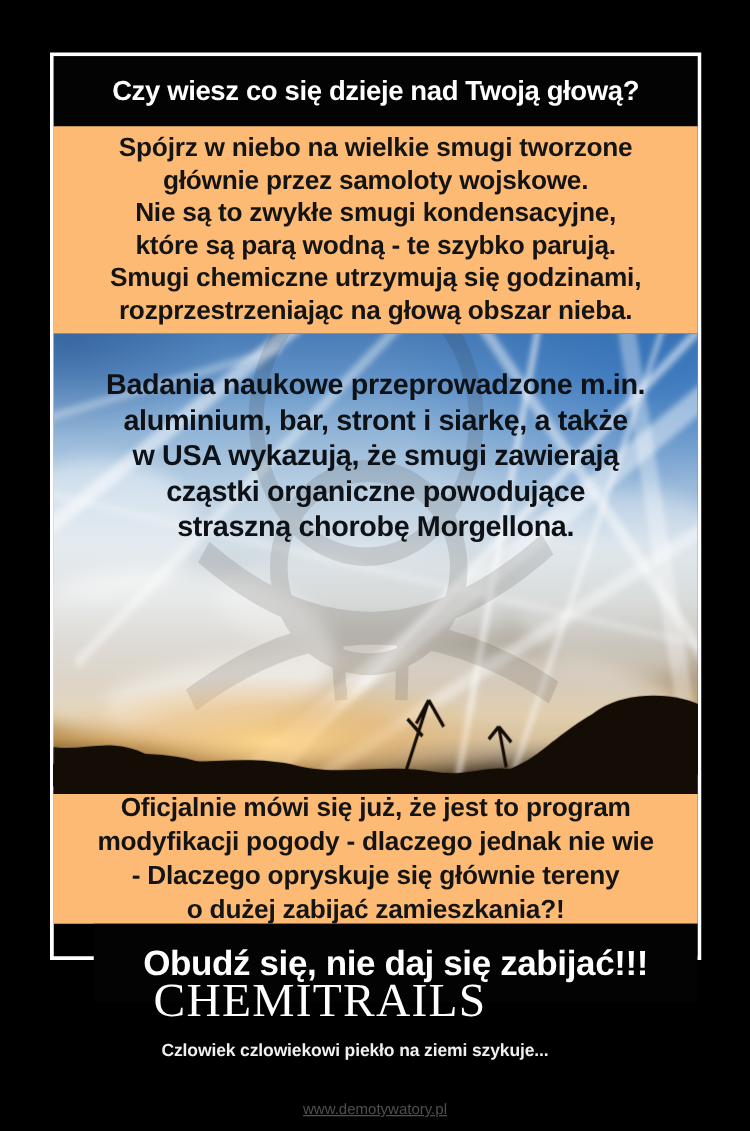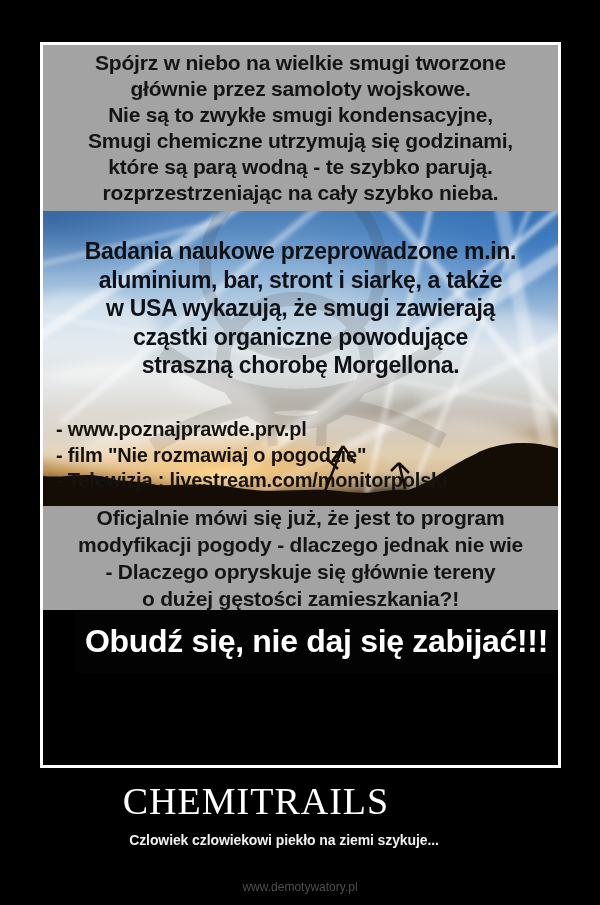--- a/index.html
+++ b/index.html
@@ -11,27 +11,27 @@
   .frame{
     position:absolute;left:40px;top:42px;width:515px;height:720px;
     border:3px solid #ffffff;background:#000;box-sizing:content-box;
   }
   .banner-top{
     height:56px;background:#030303;color:#ffffff;
     display:flex;align-items:center;justify-content:center;
     font-size:22px;font-weight:bold;letter-spacing:-0.3px;white-space:nowrap;
   }
   .band{
-    background:#a3a3a3;color:#141414;font-weight:bold;text-align:center;
+    background:#fdba74;color:#141414;font-weight:bold;text-align:center;
     display:flex;flex-direction:column;justify-content:center;
   }
   .band-intro{height:166px;font-size:21px;line-height:26px;letter-spacing:-0.2px;}
   .band-official{height:104px;font-size:21px;line-height:27px;letter-spacing:-0.2px;}
   .sky{
-    position:relative;height:295px;overflow:hidden;
+    position:relative;height:368px;overflow:hidden;
     background:linear-gradient(180deg,
       #4a7db6 0%, #5c8ec4 8%, #86add4 18%, #b5cde2 32%,
       #d3dee6 46%, #c9cdcc 58%, #b3aca0 68%, #b5a184 76%,
       #c7a76e 83%, #b98f4e 88%, #6e5532 92%, #241a10 97%, #120c06 100%);
   }
   .sky::before{
     content:"";position:absolute;inset:0;
     background:
       radial-gradient(ellipse 60% 55% at 94% 10%, rgba(22,95,180,0.5), rgba(22,95,180,0) 70%),
       radial-gradient(ellipse 35% 30% at 2% 2%, rgba(20,60,120,0.35), rgba(20,60,120,0) 70%);
@@ -41,49 +41,50 @@
     position:absolute;top:26px;left:0;right:0;z-index:3;text-align:center;
     font-size:23px;line-height:28.5px;font-weight:bold;color:#0e1116;letter-spacing:-0.3px;
   }
   .sky-links{
     position:absolute;top:206px;left:13px;z-index:3;text-align:left;
     font-size:20px;line-height:25.5px;font-weight:bold;color:#16130e;letter-spacing:-0.2px;
   }
   .banner-bottom{
     height:63px;background:#030303;color:#ffffff;
     display:flex;align-items:center;justify-content:center;
-    font-size:32px;font-weight:bold;letter-spacing:-0.3px;white-space:nowrap;margin-left:32px;
+    font-size:28px;font-weight:bold;letter-spacing:-0.3px;white-space:nowrap;margin-left:32px;
   }
   .poster-title{
     position:absolute;top:779px;left:0;width:512px;text-align:center;
     font-family:"Liberation Serif","DejaVu Serif",serif;
     font-size:38px;line-height:44px;color:#ffffff;font-weight:normal;letter-spacing:1px;
   }
   .poster-caption{
     position:absolute;top:832px;left:0;width:568px;text-align:center;
     font-size:14px;font-weight:bold;color:#f0f0f0;letter-spacing:-0.1px;
   }
   .site-watermark{
     position:absolute;top:880px;left:0;width:600px;text-align:center;
-    font-size:12px;color:#4f4f4f;
+    font-size:12px;color:#4f4f4f;text-decoration:underline;
   }
 </style>
 </head>
 <body>
 
 <div class="frame">
 
+  <div class="banner-top">Czy wiesz co się dzieje nad Twoją głową?</div>
 
   <div class="band band-intro">
     <div>Spójrz w niebo na wielkie smugi tworzone</div>
     <div>głównie przez samoloty wojskowe.</div>
     <div>Nie są to zwykłe smugi kondensacyjne,</div>
+    <div>które są parą wodną - te szybko parują.</div>
     <div>Smugi chemiczne utrzymują się godzinami,</div>
-    <div>które są parą wodną - te szybko parują.</div>
-    <div>rozprzestrzeniając na cały szybko nieba.</div>
+    <div>rozprzestrzeniając na głową obszar nieba.</div>
   </div>
 
   <div class="sky">
     <svg viewBox="0 0 515 295" preserveAspectRatio="none">
       <defs>
         <filter id="b2" x="-20%" y="-20%" width="140%" height="140%">
             <feGaussianBlur stdDeviation="2"></feGaussianBlur>
           </filter>
         <filter id="b5" x="-40%" y="-40%" width="180%" height="180%">
             <feGaussianBlur stdDeviation="6"></feGaussianBlur>
@@ -131,32 +132,27 @@
     </svg>
 
     <div class="sky-research">
       <div>Badania naukowe przeprowadzone m.in.</div>
       <div>aluminium, bar, stront i siarkę, a także</div>
       <div>w USA wykazują, że smugi zawierają</div>
       <div>cząstki organiczne powodujące</div>
       <div>straszną chorobę Morgellona.</div>
     </div>
 
-    <div class="sky-links">
-      <div>- www.poznajprawde.prv.pl</div>
-      <div>- film "Nie rozmawiaj o pogodzie"</div>
-      <div>- Telewizja : livestream.com/monitorpolski</div>
-    </div>
   </div>
 
   <div class="band band-official">
     <div>Oficjalnie mówi się już, że jest to program</div>
     <div>modyfikacji pogody - dlaczego jednak nie wie</div>
     <div>- Dlaczego opryskuje się głównie tereny</div>
-    <div>o dużej gęstości zamieszkania?!</div>
+    <div>o dużej zabijać zamieszkania?!</div>
   </div>
 
   <div class="banner-bottom">Obudź się, nie daj się zabijać!!!</div>
 
 </div>
 
 <div class="poster-title">CHEMITRAILS</div>
 <div class="poster-caption">Czlowiek czlowiekowi piekło na ziemi szykuje...</div>
 <div class="site-watermark">www.demotywatory.pl</div>
 

